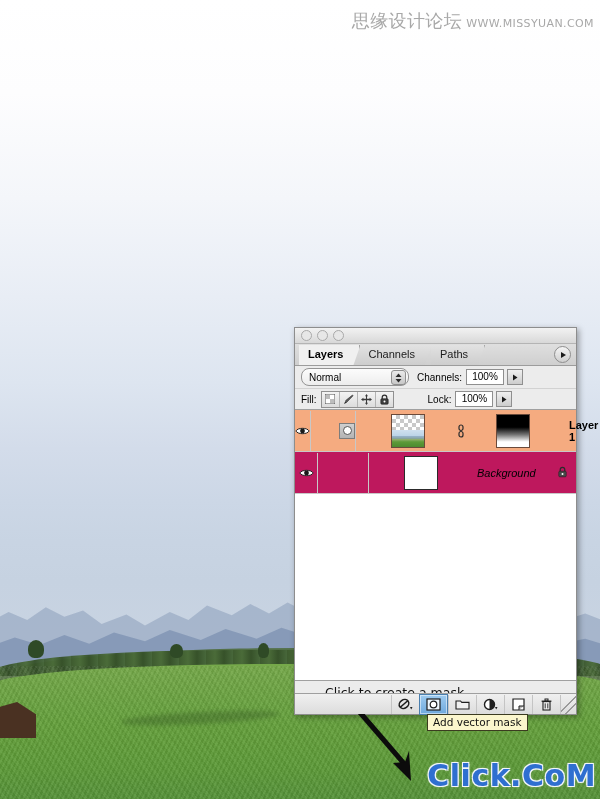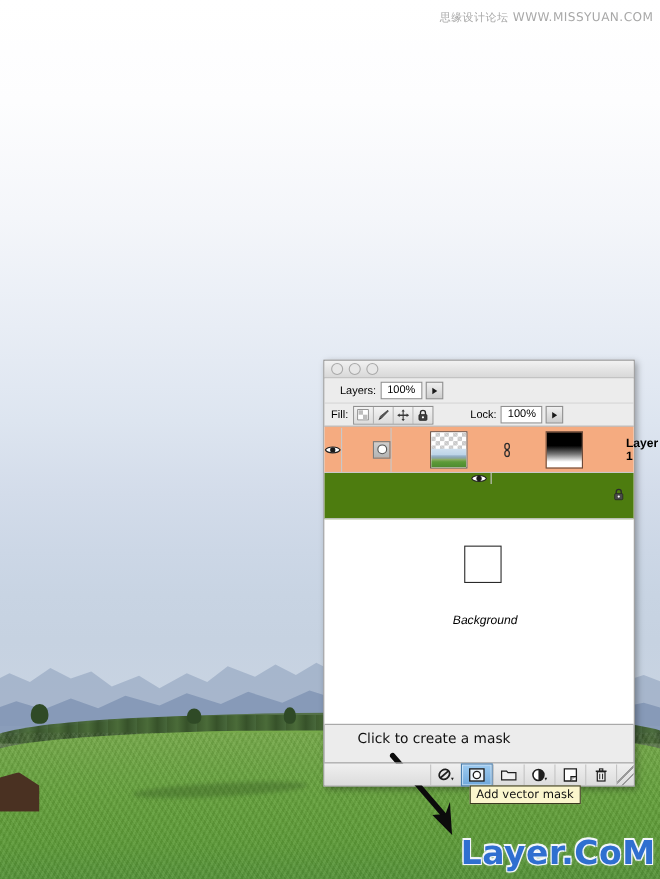--- a/index.html
+++ b/index.html
@@ -128,21 +128,21 @@
   
   #wm-top {
     position: absolute;
     right: 6px; top: 9px;
     font-size: 11px;
     color: #a8a8a8;
     letter-spacing: .4px;
     white-space: nowrap;
     font-family: "DejaVu Sans", sans-serif;
   }
-  #wm-top .cn { font-size: 10px; margin-right: 4px; }
+  #wm-top .cn { font-size: 18px; margin-right: 4px; }
   #wm-bottom {
     position: absolute;
     right: 4px; bottom: 6px;
     font-size: 30px;
     font-weight: bold;
     color: #2f6fd0;
     letter-spacing: .5px;
     text-shadow:
       -1px -1px 0 #f2f6fb, 1px -1px 0 #f2f6fb,
       -1px 1px 0 #f2f6fb, 1px 1px 0 #f2f6fb,
@@ -308,21 +308,21 @@
   }
   .layer-row {
     height: 41px;
     display: flex;
     align-items: center;
     border-bottom: 1px solid #c8c8c8;
     position: relative;
     gap: 28px;
   }
   .layer-row.selected { background: #f5ab80; }
-  .layer-row.plain { background: #4d7c0f; flex-direction: column; }
+  .layer-row.plain { background: #be185d; }
   .eyecell {
     width: 22px; height: 40px;
     display: flex; align-items: center; justify-content: center;
     border-right: 1px solid #c8c8c8;
   }
   .maskcell {
     width: 22px; height: 40px;
     display: flex; align-items: center; justify-content: center;
     border-right: 1px solid #c8c8c8;
   }
@@ -477,33 +477,58 @@
     <div class="tree" style="left:258px;top:643px;width:11px;height:15px;"></div>
     <div class="meadow"></div>
     <div class="meadow-tex"></div>
     <div class="path-shadow"></div>
     <div class="barn"></div>
   </div>
 
   <div id="wm-top">
     <span class="cn">思缘设计论坛</span><span>WWW.MISSYUAN.COM</span>
   </div>
-  <div id="wm-bottom">Layer.CoM</div>
+  <div id="wm-bottom">Click.CoM</div>
 
   <div id="palette">
 
     <div class="titlebar">
       <span class="wdot"></span>
       <span class="wdot"></span>
       <span class="wdot"></span>
     </div>
 
+    <div class="tabstrip">
+      <div class="tab active">
+        <span>Layers</span>
+      </div>
+      <div class="tab">
+        <span>Channels</span>
+      </div>
+      <div class="tab">
+        <span>Paths</span>
+      </div>
+      <div class="palette-menu">
+        <svg width="8" height="8" viewBox="0 0 8 8">
+            <polygon points="2,1 7,4 2,7" fill="#1a1a1a"></polygon>
+          </svg>
+      </div>
+    </div>
 
     <div class="row-blend">
-      <span class="lbl">Layers:</span>
+      <div class="combo">
+        <span>Normal</span>
+        <span class="combo-arrows">
+          <svg width="7" height="10" viewBox="0 0 7 10">
+            <polygon points="3.5,0.5 6.5,4 0.5,4" fill="#2a2a2a"></polygon>
+            <polygon points="3.5,9.5 6.5,6 0.5,6" fill="#2a2a2a"></polygon>
+          </svg>
+        </span>
+      </div>
+      <span class="lbl">Channels:</span>
       <span class="numbox">100%</span>
       <span class="arrowbtn">
         <svg width="6" height="7" viewBox="0 0 6 7">
             <polygon points="1,0.5 5.5,3.5 1,6.5" fill="#1a1a1a"></polygon>
           </svg>
       </span>
     </div>
 
     <div class="row-lock">
       <span style="font-size:10px">Fill:</span>

